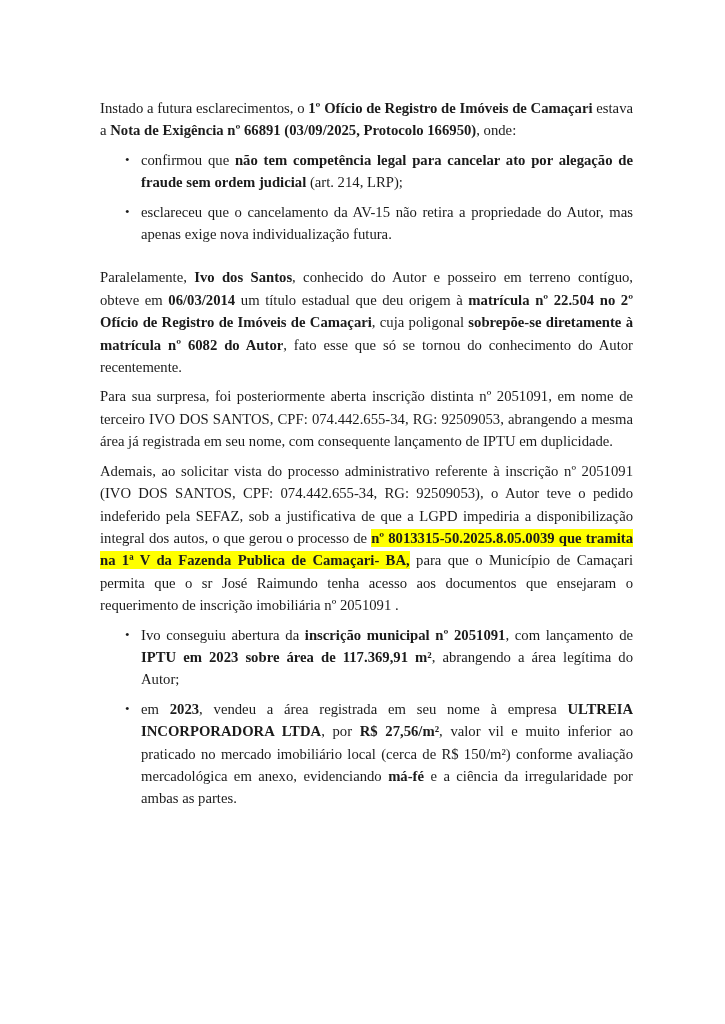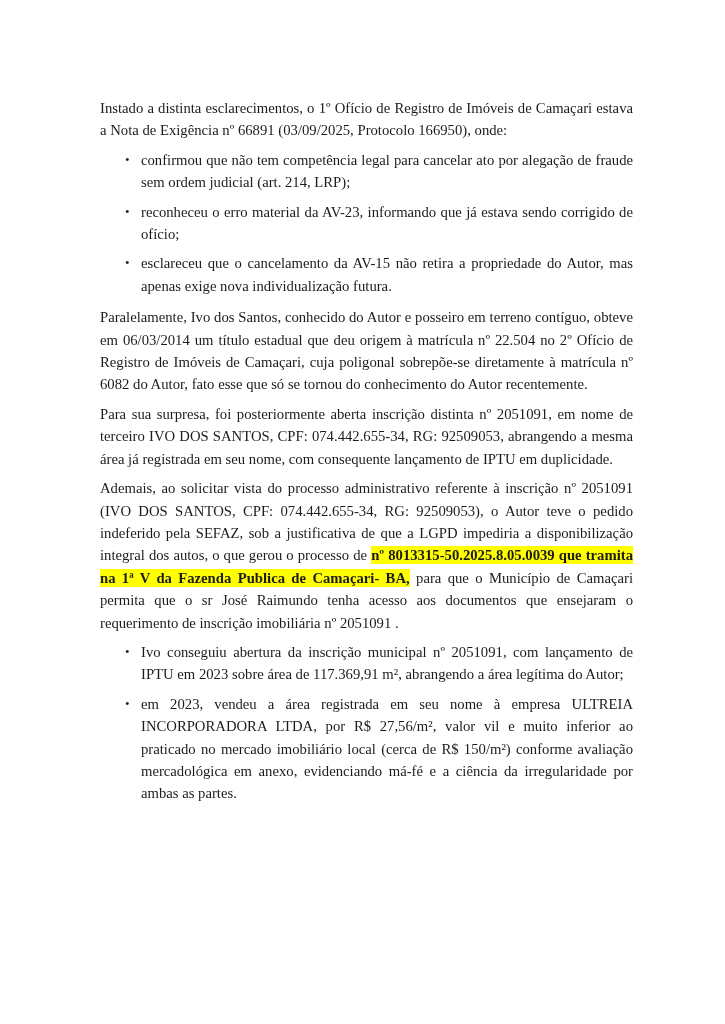--- a/index.html
+++ b/index.html
@@ -25,21 +25,21 @@
     top: 97px;
     left: 100px;
     width: 533px;
   }
   .doc-para {
     margin: 0 0 7px 0;
     text-align: justify;
     text-justify: inter-word;
   }
   .doc-para.extra-space {
-    margin-top: 9px;
+    margin-top: 21px;
   }
   .doc-list {
     margin: 0 0 7px 0;
     padding: 0;
     list-style: none;
   }
   .doc-bullet {
     position: relative;
     margin: 4px 0 7px 0;
     padding-left: 41px;
@@ -47,37 +47,36 @@
     text-justify: inter-word;
   }
   .doc-bullet::before {
     content: "\2022";
     position: absolute;
     left: 25px;
     top: 0;
     font-size: 13px;
   }
   .bold {
-    font-weight: normal;
+    font-weight: bold;
   }
   mark.hl {
     padding: 1px 0;
     font-weight: bold;
     color: inherit;
   }
 </style>
 </head>
 <body>
 
 <div class="page" style="background: rgb(255, 255, 255); color: rgb(27, 27, 27);">
   <div class="doc-content">
-      <p class="doc-para"><span>Instado a distinta esclarecimentos, o </span><span class="bold">1º Ofício de Registro de Imóveis de Camaçari</span><span> estava a </span><span class="bold">Nota de Exigência nº 66891 (03/09/2025, Protocolo 166950)</span><span>, onde:</span></p>
+      <p class="doc-para"><span>Instado a futura esclarecimentos, o </span><span class="bold">1º Ofício de Registro de Imóveis de Camaçari</span><span> estava a </span><span class="bold">Nota de Exigência nº 66891 (03/09/2025, Protocolo 166950)</span><span>, onde:</span></p>
       <ul class="doc-list">
         <li class="doc-bullet"><span>confirmou que </span><span class="bold">não tem competência legal para cancelar ato por alegação de fraude sem ordem judicial</span><span> (art. 214, LRP);</span></li>
-        <li class="doc-bullet"><span>reconheceu o </span><span class="bold">erro material da AV-23</span><span>, informando que já estava sendo corrigido de ofício;</span></li>
         <li class="doc-bullet"><span>esclareceu que o cancelamento da AV-15 não retira a propriedade do Autor, mas apenas exige nova individualização futura.</span></li>
       </ul>
       <p class="doc-para extra-space"><span>Paralelamente, </span><span class="bold">Ivo dos Santos</span><span>, conhecido do Autor e posseiro em terreno contíguo, obteve em </span><span class="bold">06/03/2014</span><span> um título estadual que deu origem à </span><span class="bold">matrícula nº 22.504 no 2º Ofício de Registro de Imóveis de Camaçari</span><span>, cuja poligonal </span><span class="bold">sobrepõe-se diretamente à matrícula nº 6082 do Autor</span><span>, fato esse que só se tornou do conhecimento do Autor recentemente.</span></p>
       <p class="doc-para"><span>Para sua surpresa, foi posteriormente aberta inscrição distinta nº 2051091, em nome de terceiro IVO DOS SANTOS, CPF: 074.442.655-34, RG: 92509053, abrangendo a mesma área já registrada em seu nome, com consequente lançamento de IPTU em duplicidade.</span></p>
       <p class="doc-para"><span>Ademais, ao solicitar vista do processo administrativo referente à inscrição nº 2051091 (IVO DOS SANTOS, CPF: 074.442.655-34, RG: 92509053), o Autor teve o pedido indeferido pela SEFAZ, sob a justificativa de que a LGPD impediria a disponibilização integral dos autos, o que gerou o processo de </span><mark class="hl bold" style="background: rgb(255, 255, 0);">nº 8013315-50.2025.8.05.0039 que tramita na 1ª V da Fazenda Publica de Camaçari- BA,</mark><span> para que o Município de Camaçari permita que o sr José Raimundo tenha acesso aos documentos que ensejaram o requerimento de inscrição imobiliária nº 2051091 .</span></p>
       <ul class="doc-list">
         <li class="doc-bullet"><span>Ivo conseguiu abertura da </span><span class="bold">inscrição municipal nº 2051091</span><span>, com lançamento de </span><span class="bold">IPTU em 2023 sobre área de 117.369,91 m²</span><span>, abrangendo a área legítima do Autor;</span></li>
         <li class="doc-bullet"><span>em </span><span class="bold">2023</span><span>, vendeu a área registrada em seu nome à empresa </span><span class="bold">ULTREIA INCORPORADORA LTDA</span><span>, por </span><span class="bold">R$ 27,56/m²</span><span>, valor vil e muito inferior ao praticado no mercado imobiliário local (cerca de R$ 150/m²) conforme avaliação mercadológica em anexo, evidenciando </span><span class="bold">má-fé</span><span> e a ciência da irregularidade por ambas as partes.</span></li>
       </ul>
     </div>

